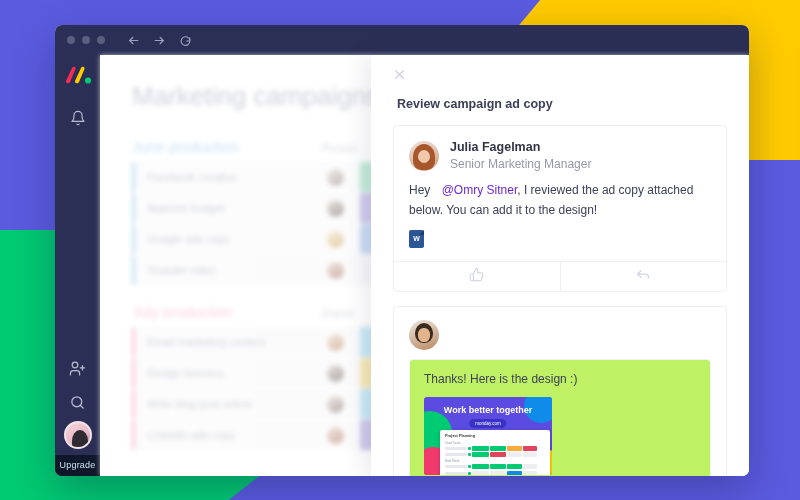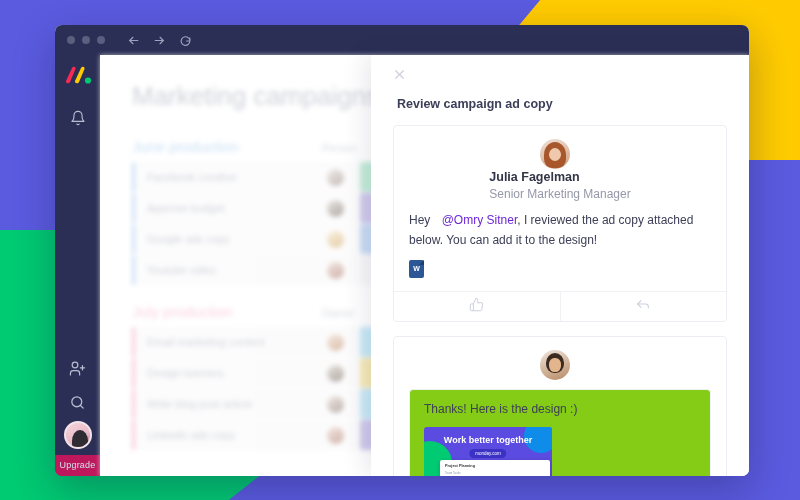--- a/index.html
+++ b/index.html
@@ -68,21 +68,21 @@
   #avatar-small {
     width:28px; height:28px; border-radius:50%;
     background:linear-gradient(150deg,#f6d5dd 0%,#e8b9c6 60%,#a5707f 100%);
     border:2px solid #f3e3e8; margin-bottom:6px; position:relative; overflow:hidden;
   }
   #avatar-small::after{
     content:""; position:absolute; left:6px; top:7px; width:16px; height:22px;
     border-radius:50% 50% 40% 40%; background:#2f2b33;
   }
   #upgrade {
-    width:100%; background:#be185d; color:#cfe3ef;
+    width:100%; background:#0f172a; color:#cfe3ef;
     font-size:9px; text-align:center; padding:5px 3px 6px;
     letter-spacing:.2px;
   }
 
   
   #board {
     flex:1; background:#fff; padding:26px 0 0 32px;
     filter:blur(2.6px); opacity:.62;
     position:relative; overflow:hidden;
   }
@@ -128,21 +128,21 @@
     width:14px; height:14px; cursor:pointer; color:#ccd0de;
   }
   #panel-title {
     font-size:12.5px; font-weight:bold; color:#3b3f58;
     margin:16px 0 14px 4px;
   }
   .msg-card {
     border:1px solid #eceef3; border-radius:4px;
     background:#fff; margin-bottom:14px;
   }
-  .msg-head { display:flex; align-items:center; padding:13px 15px 9px;flex-direction:column; }
+  .msg-head { display:flex; align-items:center; padding:13px 15px 9px; }
   .msg-avatar {
     width:30px; height:30px; border-radius:50%; margin-right:11px;
     flex:0 0 30px; position:relative; overflow:hidden;
   }
   .av-julia { background:linear-gradient(160deg,#f0e3dc,#cf9a77); }
   .av-julia::after{
     content:""; position:absolute; left:4px; top:3px; width:22px; height:26px;
     border-radius:50% 50% 35% 35%; background:#a8572c;
   }
   .av-julia::before{
@@ -178,21 +178,21 @@
   }
   .msg-actions {
     display:flex; border-top:1px solid #eff1f5; height:30px;
   }
   .act {
     flex:1; display:flex; align-items:center; justify-content:center;
     color:#ccd0de; cursor:pointer;
   }
   .act + .act { border-left:1px solid #eff1f5; }
   .reply-box {
-    margin:0 15px 15px 15px; background:#84cc16;
+    margin:0 15px 15px 15px; background:#bef264;
     border:1px solid #f0f1f5; border-radius:4px; padding:12px 14px 14px;
   }
   .reply-text { font-size:12px; color:#3d4057; margin-bottom:11px; }
 
   
   .design {
     width:128px; height:78px; border-radius:3px; overflow:hidden;
     position:relative; background:#5b4be0;
   }
   .d-c { position:absolute; border-radius:50%; }

